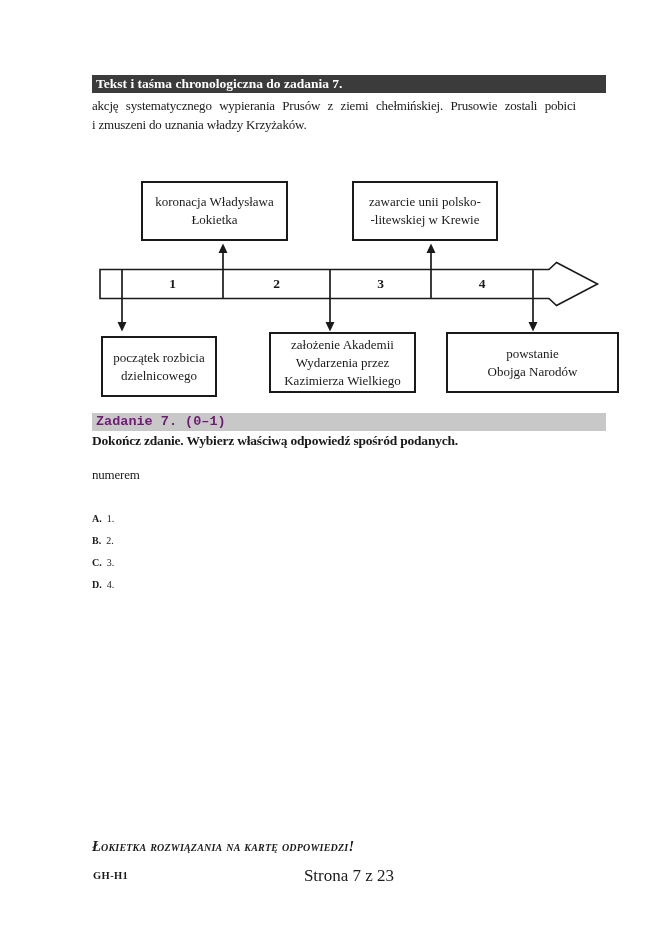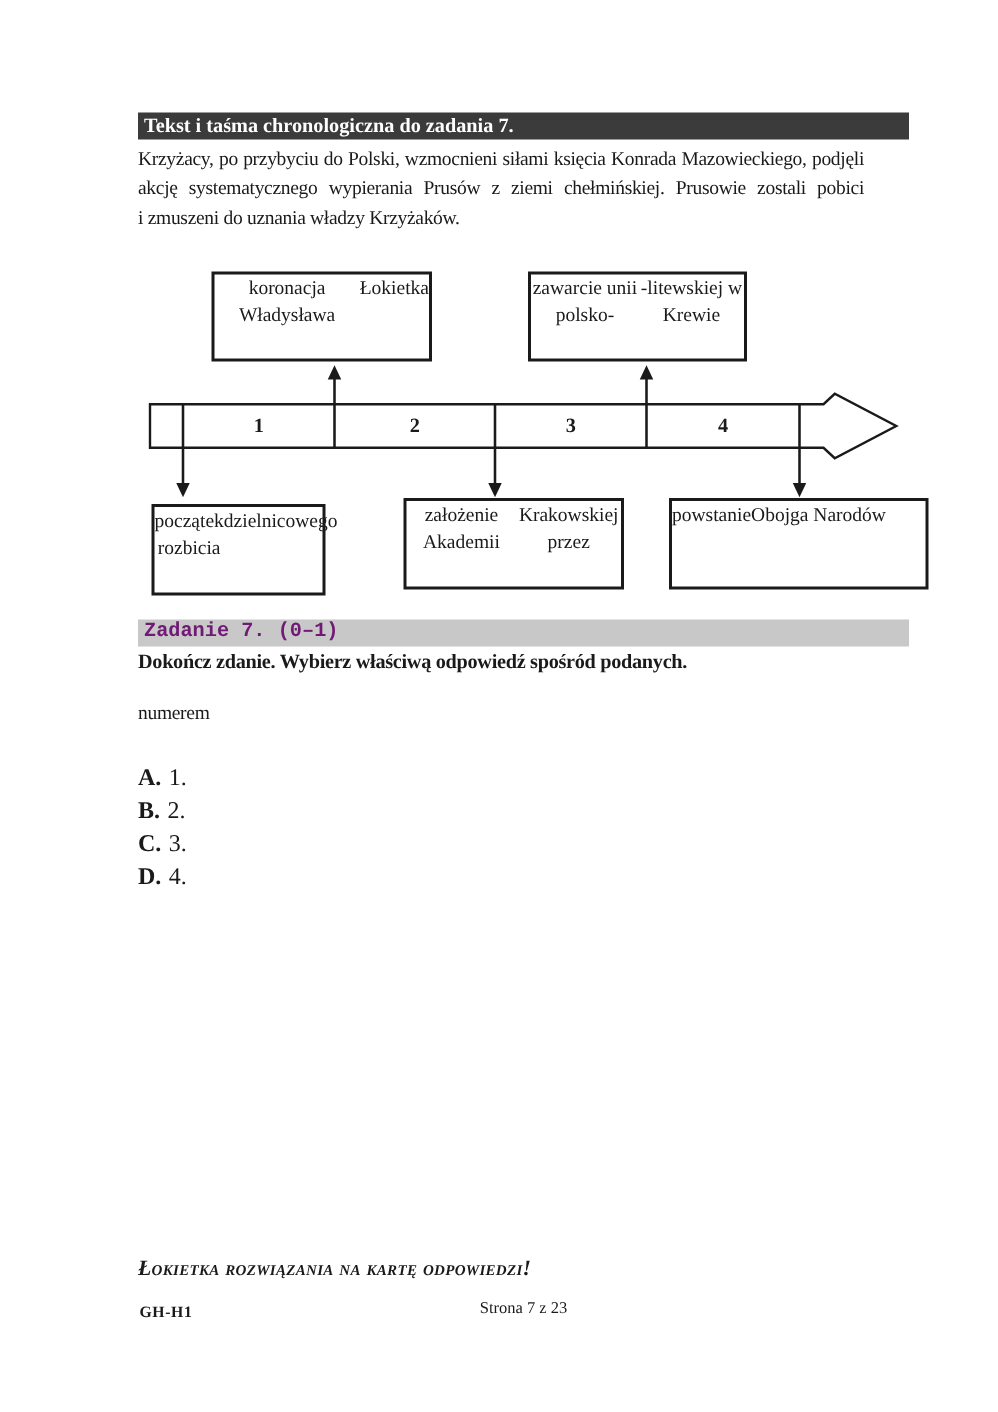--- a/index.html
+++ b/index.html
@@ -24,61 +24,60 @@
   .jline { text-align:justify; text-align-last:justify; }
   #intro { top:96px; }
   #question { top:465px; }
 
   #instruction { position:absolute; left:92px; top:431px; width:514px;
     font-weight:bold; font-size:13.5px; line-height:19px; letter-spacing:-0.2px; }
 
   
   .event-box {
     position:absolute; border:2px solid #1a1a1a; background:#ffffff;
-    display:flex; flex-direction:row; justify-content:flex-start;
+    display:flex; flex-direction:column; justify-content:center;
     text-align:center; font-size:13px; line-height:18px; box-sizing:border-box;
   }
   #box-a1 { left:141px; top:181px; width:147px; height:60px; }
   #box-a2 { left:352px; top:181px; width:146px; height:60px; }
   #box-b1 { left:101px; top:336px; width:116px; height:61px; }
   #box-b2 { left:269px; top:332px; width:147px; height:61px; }
   #box-b3 { left:446px; top:332px; width:173px; height:61px; }
 
   #timeline-svg { position:absolute; left:90px; top:238px; width:515px; height:100px; }
 
   .seg-num { position:absolute; top:270px; height:28px; line-height:28px;
     font-weight:bold; font-size:13.5px; text-align:center; }
   #seg1 { left:122px; width:101px; }
   #seg2 { left:223px; width:107px; }
   #seg3 { left:330px; width:101px; }
   #seg4 { left:431px; width:102px; }
 
   
-  #options { position:absolute; left:92px; top:508px; font-size:16px; }
+  #options { position:absolute; left:92px; top:508px; font-size:10px; }
   .option { height:22px; line-height:22px; }
   .opt-letter { font-weight:bold; margin-right:5px; }
 
   
   #footer-note { position:absolute; left:92px; top:838px; font-weight:bold;
     font-style:italic; font-variant:small-caps; font-size:14.5px;
     letter-spacing:0.2px; }
   #sheet-code { position:absolute; left:93px; top:870px; font-weight:bold;
     font-size:10.5px; letter-spacing:0.4px; }
   #page-num { position:absolute; left:92px; top:866px; width:514px;
-    text-align:center; font-size:11px; }
+    text-align:center; font-size:17px; }
 </style>
 </head>
 <body>
 
 <div>
 
   <div id="text-bar" class="bar">Tekst i taśma chronologiczna do zadania 7.</div>
 
   <div id="intro" class="para">
-    <div class="line jline">Krzyżacy, po przybyciu do Polski, wzmocnieni siłami księcia Konrada Mazowieckiego, podjęli</div>
     <div class="line jline">akcję systematycznego wypierania Prusów z ziemi chełmińskiej. Prusowie zostali pobici</div>
     <div class="line">i zmuszeni do uznania władzy Krzyżaków.</div>
   </div>
 
   <div>
 
     <div id="box-a1" class="event-box">
       <div>koronacja Władysława</div>
       <div>Łokietka</div>
     </div>
@@ -110,21 +109,22 @@
     <div id="seg3" class="seg-num">3</div>
     <div id="seg4" class="seg-num">4</div>
 
     <div id="box-b1" class="event-box">
       <div>początek rozbicia</div>
       <div>dzielnicowego</div>
     </div>
 
     <div id="box-b2" class="event-box">
       <div>założenie Akademii</div>
-      <div>Krakowskiej przez</div>
+      <div>Wydarzenia przez</div>
+      <div>Kazimierza Wielkiego</div>
     </div>
 
     <div id="box-b3" class="event-box">
       <div>powstanie</div>
       <div>Obojga Narodów</div>
     </div>
 
   </div>
 
   <div id="task-bar" class="bar">Zadanie 7. (0–1)</div>

